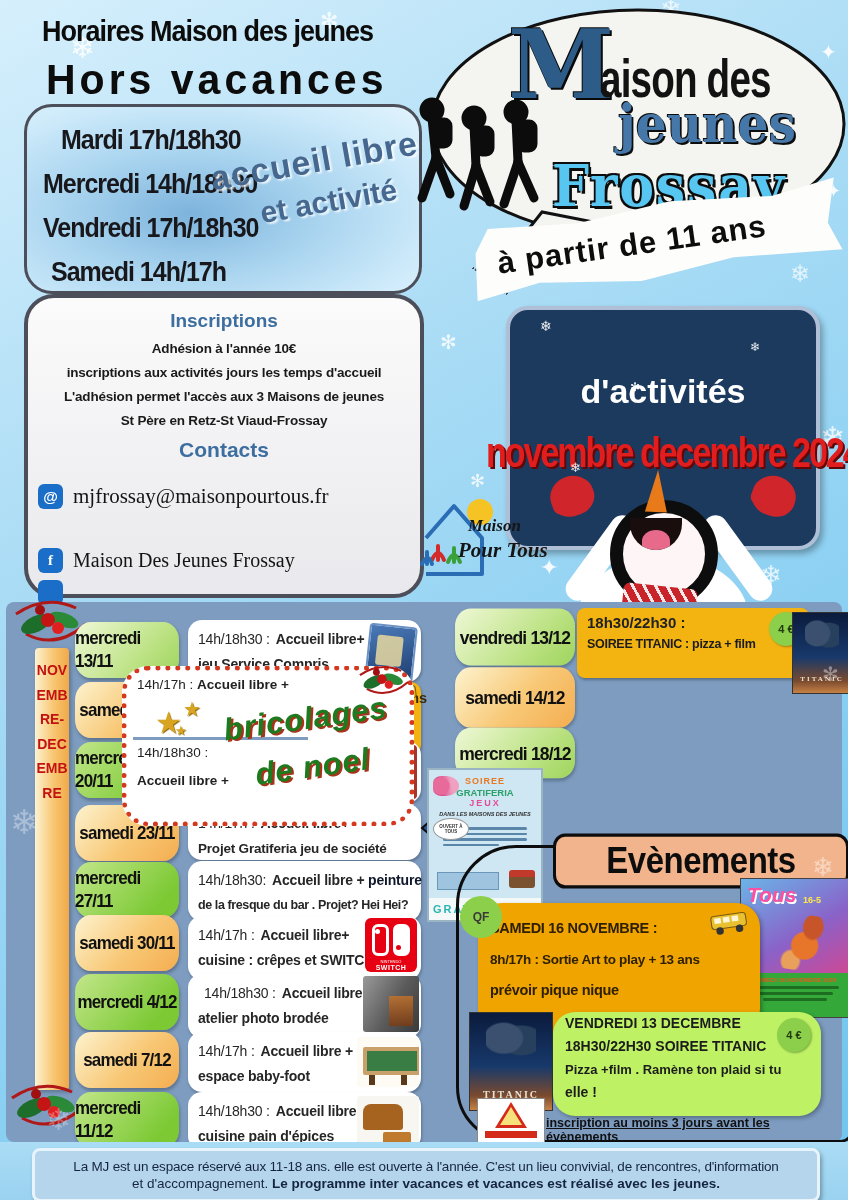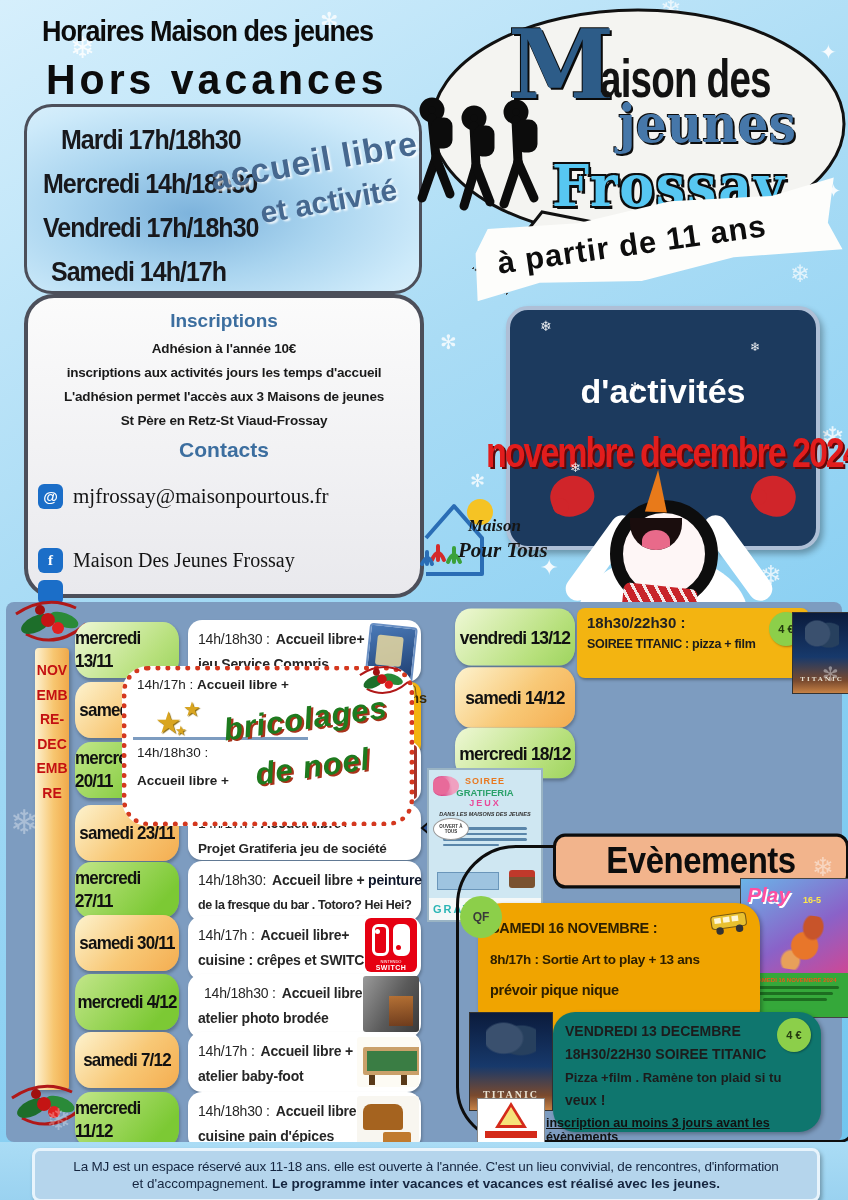--- a/index.html
+++ b/index.html
@@ -106,21 +106,21 @@
     text-shadow:2px 2px 0 #a8321a;letter-spacing:1px;}
   .star{position:absolute;color:#d9a520;text-shadow:1px 1px 1px #8a6a10;}
   
   .evt-container{position:absolute;left:450px;top:243px;width:392px;height:292px;border:3px solid #0d0d0d;border-radius:60px 46px 14px 56px;}
   .evt-title{position:absolute;left:547px;top:234px;width:290px;height:44px;background:#f2b48c;border:3px solid #0d0d0d;border-radius:12px;
     display:flex;align-items:center;justify-content:center;font-size:33px;font-weight:800;color:#0d0d0d;letter-spacing:-0.5px;transform:scaleY(1.1);}
   .evt1{position:absolute;left:472px;top:301px;width:258px;height:110px;background:#f0a400;border-radius:24px;padding:10px 12px;box-shadow:2px 2px 4px rgba(0,0,0,.3);}
   .evt1 .l{font-size:14.5px;font-weight:800;color:#2e2000;line-height:31px;letter-spacing:-0.3px;white-space:nowrap;}
   .qf{position:absolute;left:454px;top:294px;width:42px;height:42px;border-radius:50%;background:#8ccf4a;display:flex;align-items:center;justify-content:center;
     font-size:12px;font-weight:800;color:#3a3a3a;}
-  .evt2{position:absolute;left:547px;top:410px;width:244px;height:104px;background:#0f766e;border-radius:22px;padding:8px 12px;box-shadow:2px 2px 4px rgba(0,0,0,.3);}
+  .evt2{position:absolute;left:547px;top:410px;width:244px;height:104px;background:#bef264;border-radius:22px;padding:0 12px;box-shadow:2px 2px 4px rgba(0,0,0,.3);}
   .evt2 .l{font-size:14px;font-weight:800;color:#1c1c1c;line-height:23px;white-space:nowrap;}
   .evt-note{position:absolute;left:540px;top:514px;width:280px;font-size:12.5px;font-weight:700;color:#111;text-decoration:underline;}
   
   .poster-titanic{background:linear-gradient(180deg,#0b1b3c 0%,#17396b 55%,#7a4a2e 85%,#c78245 100%);border:1px solid #333;position:absolute;overflow:hidden;}
   .poster-titanic .tt{position:absolute;bottom:10px;width:100%;text-align:center;color:#e8e2d2;font-weight:700;letter-spacing:2px;font-family:"Liberation Serif",serif;}
   .poster-titanic .fig{position:absolute;left:20%;top:8%;width:60%;height:45%;background:radial-gradient(ellipse at 35% 40%,#3a506e 0 40%,transparent 45%),radial-gradient(ellipse at 70% 45%,#27405e 0 42%,transparent 47%);}
   .poster-play{position:absolute;left:734px;top:276px;width:108px;height:138px;border:1px solid #444;overflow:hidden;
     background:linear-gradient(150deg,#6ab4e8 0%,#8a62c8 45%,#c84a9a 75%,#e87a4a 100%);}
   .play-title{position:absolute;left:6px;top:4px;font-size:21px;font-weight:800;font-style:italic;color:#ff4fa0;text-shadow:1.5px 1.5px 0 #fff;}
   .play-ages{position:absolute;left:62px;top:16px;font-size:9px;font-weight:800;color:#ffe84a;}
@@ -377,21 +377,21 @@
       </div>
     </div>
     <svg class="arrowleft" width="38" height="28" viewBox="0 0 38 28">
       <polygon points="2,14 16,2 16,9 36,9 36,19 16,19 16,26" fill="#2f5496" stroke="#0d0d0d" stroke-width="2"></polygon>
     </svg>
 
     <div class="row" style="top:263px">
       <div class="date g-full">mercredi 27/11</div>
       <div class="act" style="top:-4px;height:46px">
         <div class="l1"><span class="t">14h/18h30:</span><span class="b">Accueil libre +</span> <span class="b blue">peinture</span></div>
-        <div class="l2 b blue" style="font-size:12.5px;letter-spacing:-0.4px">de la fresque du bar . Totoro? Hei Hei?</div>
+        <div class="l2 b blue" style="font-size:12.5px;letter-spacing:-0.4px">de la fresque du bar . Projet? Hei Hei?</div>
       </div>
     </div>
 
     <div class="row" style="top:316px">
       <div class="date o-grad">samedi 30/11</div>
       <div class="act" style="top:-2px;height:50px">
         <div class="l1"><span class="t">14h/17h :</span><span class="b">Accueil libre+</span></div>
         <div class="l2 b">cuisine :  crêpes  et SWITCH</div>
         <div class="switchlogo" style="right:4px;top:2px">
           <div class="joys">
@@ -410,21 +410,21 @@
         <div class="l1" style="padding-left:6px"><span class="t">14h/18h30 :</span><span class="b">Accueil libre +</span></div>
         <div class="l2 b">atelier photo brodée</div>
         <div class="thumb th-photo"></div>
       </div>
     </div>
 
     <div class="row" style="top:433px">
       <div class="date o-grad">samedi 7/12</div>
       <div class="act" style="top:-3px;height:46px">
         <div class="l1"><span class="t">14h/17h :</span><span class="b">Accueil libre +</span></div>
-        <div class="l2 b">atelier baby-foot</div>
+        <div class="l2 b">espace baby-foot</div>
         <div class="thumb th-baby"></div>
       </div>
     </div>
 
     <div class="row" style="top:493px">
       <div class="date g-full">mercredi 11/12</div>
       <div class="act" style="top:-3px;height:44px">
         <div class="l1"><span class="t">14h/18h30 :</span><span class="b">Accueil libre +</span></div>
         <div class="l2 b">cuisine pain d'épices</div>
         <div class="thumb th-pain"></div>
@@ -485,21 +485,21 @@
       <div class="grat-bottom">
         <span class="word">GRATIFERIA</span>
         <span class="grat-chip"></span>
       </div>
     </div>
 
     <div class="evt-container"></div>
     <div class="evt-title">Evènements</div>
 
     <div class="poster-play">
-      <div class="play-title">Play</div>
+      <div class="play-title">Tous</div>
       <div class="play-ages">16-5</div>
       <div class="play-runner"></div>
       <div class="play-caption">
         <div class="c1">SAMEDI 16 NOVEMBRE 2024</div>
         <div class="bar"></div>
           <div class="bar" style="margin:3px 16px 0 16px"></div>
           <div class="bar" style="margin:3px 22px 0 22px"></div>
       </div>
     </div>
 
@@ -520,21 +520,21 @@
 
     <div class="poster-titanic" style="left:463px;top:410px;width:82px;height:97px">
       <div class="fig"></div>
       <div class="tt" style="font-size:10px">TITANIC</div>
     </div>
 
     <div class="evt2">
       <div class="l">VENDREDI 13 DECEMBRE</div>
       <div class="l">18H30/22H30  SOIREE TITANIC</div>
       <div class="l" style="font-size:13px">Pizza +film . Ramène ton plaid si tu</div>
-      <div class="l">veux !</div>
+      <div class="l">elle !</div>
       <div class="pricedot" style="right:10px;top:6px;position:absolute">4 €</div>
     </div>
 
     <div class="attn">
       <div class="tri"></div>
         <div class="bar"></div>
     </div>
     <div class="evt-note">inscription au moins 3 jours avant les  évènements</div>
 
     <span class="sf sf1" style="left:4px;top:200px;font-size:34px;opacity:.35"></span>

